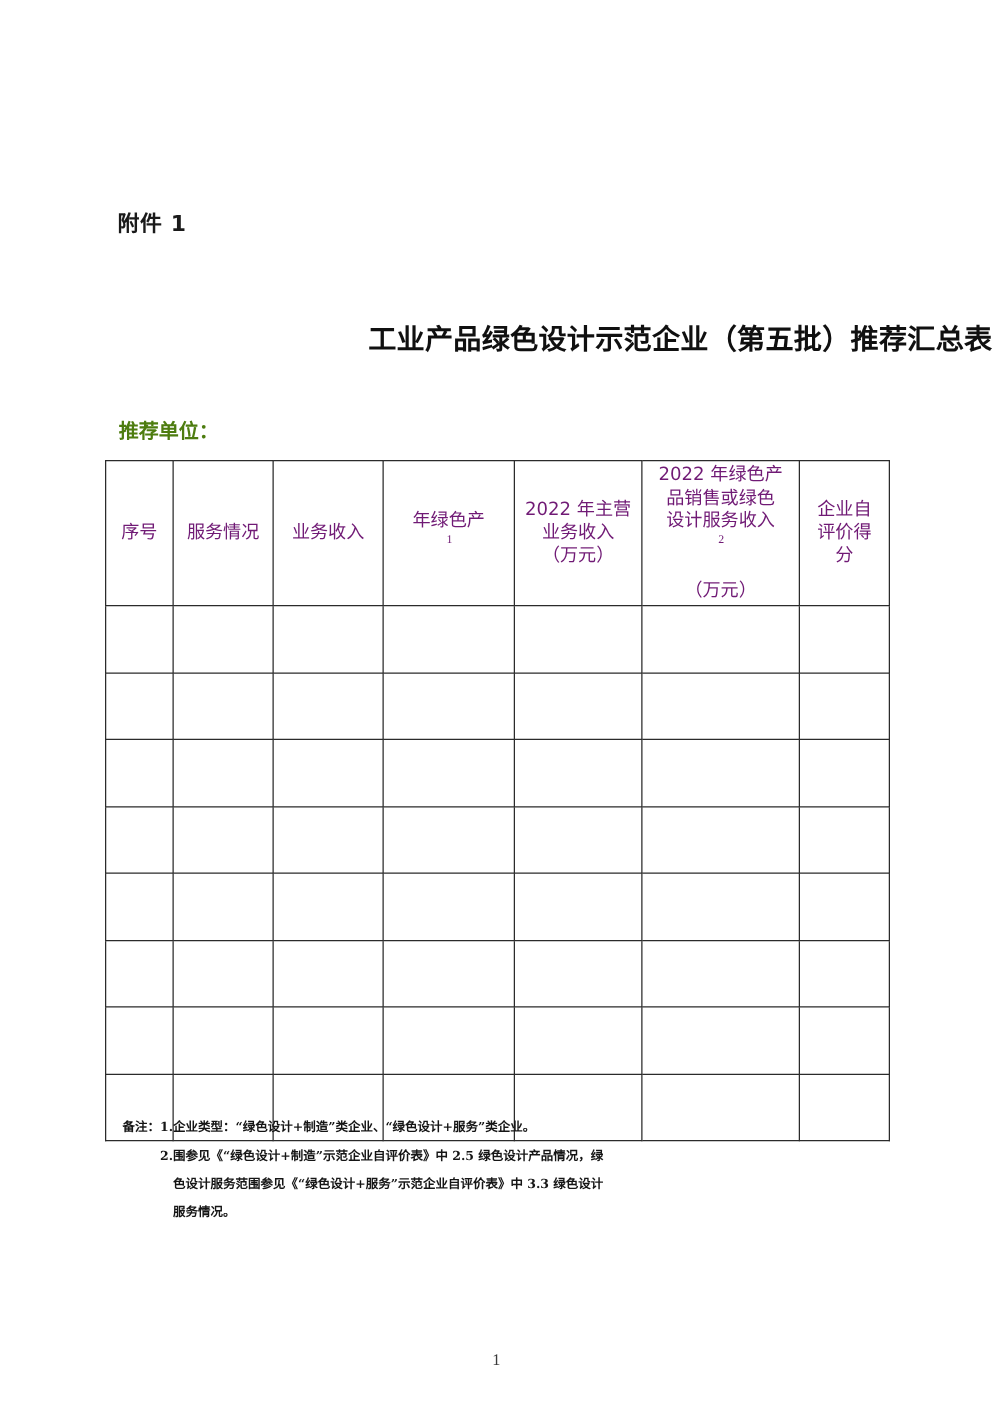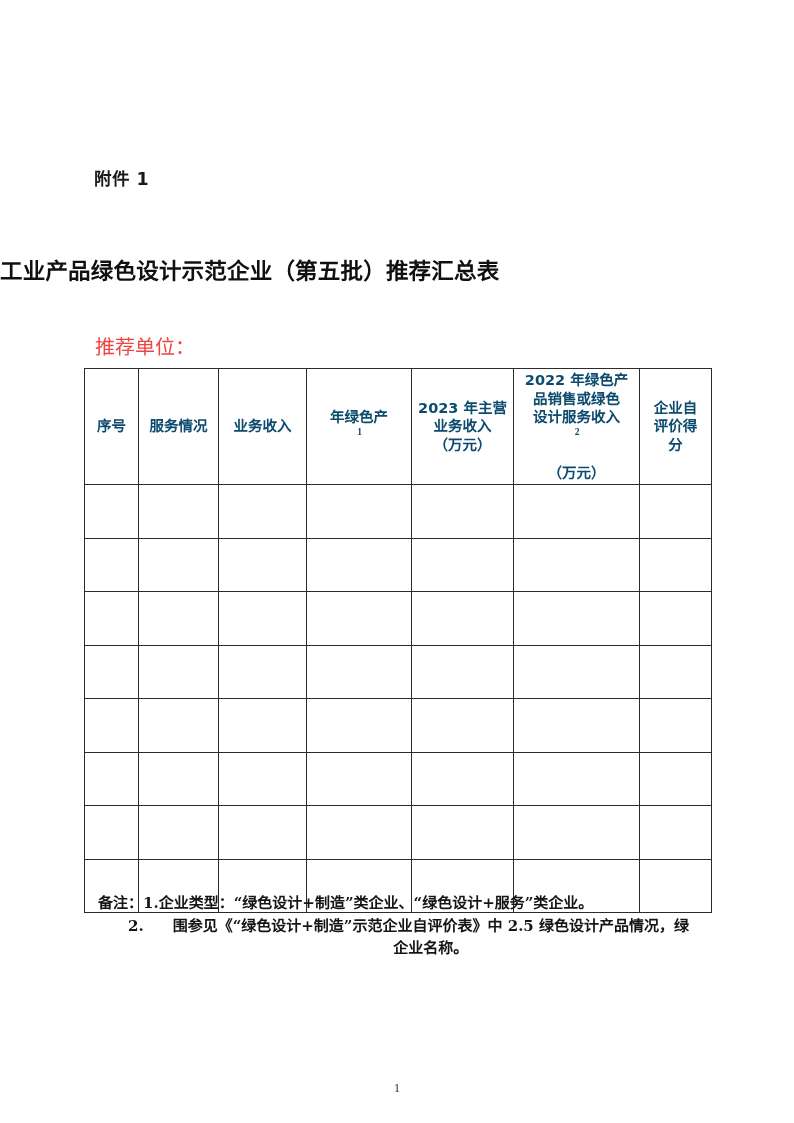--- a/index.html
+++ b/index.html
@@ -38,38 +38,38 @@
     color: #1a1a1a;
     white-space: nowrap;
   }
 
   
   .doc-title {
     position: absolute;
     left: 0;
     right: 0;
     top: 198px;
-    text-align: left;
+    text-align: right;
     font-family: "DejaVu Sans", "Liberation Sans", sans-serif;
     font-size: 22.5px;
     font-weight: 700;
     letter-spacing: 0.2px;
     color: #101010;
     white-space: nowrap;
   }
 
   
   .unit-line {
     position: absolute;
     left: 95px;
     top: 291px;
     font-family: "DejaVu Sans", "Liberation Sans", sans-serif;
-    font-size: 20px;
-    font-weight: 400;
-    color: #ef4444;
+    font-size: 16px;
+    font-weight: 700;
+    color: #4d7c0f;
     white-space: nowrap;
   }
 
   
   .table-wrap {
     position: absolute;
     left: 84px;
     top: 328px;
     width: 627px;
   }
@@ -80,25 +80,25 @@
   }
   table.summary th,
   table.summary td {
     border: 1px solid #2b2b2b;
     padding: 0;
     vertical-align: middle;
     text-align: center;
   }
   table.summary thead th {
     height: 90px;
-    font-weight: 700;
+    font-weight: 400;
     font-family: "DejaVu Sans", "Liberation Sans", sans-serif;
     font-size: 14.5px;
     line-height: 1.28;
-    color: #0c4a6e;
+    color: #701a75;
     padding: 2px 2px;
   }
   table.summary tbody td {
     height: 52.5px;
   }
   .hdr-inner {
     display: block;
     white-space: pre-line;
   }
   sup.fn {
@@ -118,39 +118,38 @@
   col.c6 { width: 126px; }
   col.c7 { width: 72px; }
 
   
   .notes {
     position: absolute;
     left: 98px;
     top: 852px;
     width: 620px;
     font-family: "DejaVu Serif", "Liberation Serif", serif;
-    font-size: 15px;
+    font-size: 10px;
     line-height: 22.6px;
     color: #151515;
     font-weight: 700;
   }
   .note-row {
     display: flex;
     align-items: flex-start;
   }
   .note-label {
     flex: 0 0 auto;
     white-space: nowrap;
   }
   .note-body {
     flex: 1 1 auto;
   }
   .note-line {
     white-space: nowrap;
-    text-align: center;
   }
   .note-indent {
     padding-left: 30px;
   }
 
   
   .page-number {
     position: absolute;
     left: 0;
     right: 0;
@@ -191,21 +190,21 @@
           <th>
             <span class="hdr-inner">服务情况</span>
           </th>
           <th>
             <span class="hdr-inner">业务收入</span>
           </th>
           <th>
             <span class="hdr-inner">年绿色产</span><sup class="fn">1</sup>
           </th>
           <th>
-            <span class="hdr-inner">2023 年主营
+            <span class="hdr-inner">2022 年主营
 业务收入
 （万元）</span>
           </th>
           <th>
             <span class="hdr-inner">2022 年绿色产
 品销售或绿色
 设计服务收入</span><sup class="fn">2</sup><span class="hdr-inner">
 （万元）</span>
           </th>
           <th>
@@ -297,20 +296,21 @@
       <span class="note-label">备注：</span>
         <span class="note-label">1.</span>
       <span class="note-body">
         <span class="note-line">企业类型：“绿色设计+制造”类企业、“绿色设计+服务”类企业。</span>
       </span>
     </div>
     <div class="note-row note-indent">
       <span class="note-label">2.</span>
       <span class="note-body">
         <div class="note-line">围参见《“绿色设计+制造”示范企业自评价表》中 2.5 绿色设计产品情况，绿</div>
-        <div class="note-line">企业名称。</div>
+        <div class="note-line">色设计服务范围参见《“绿色设计+服务”示范企业自评价表》中 3.3 绿色设计</div>
+        <div class="note-line">服务情况。</div>
       </span>
     </div>
   </div>
 
   <div class="page-number">1</div>
 
 </div>
 
 </body></html>

